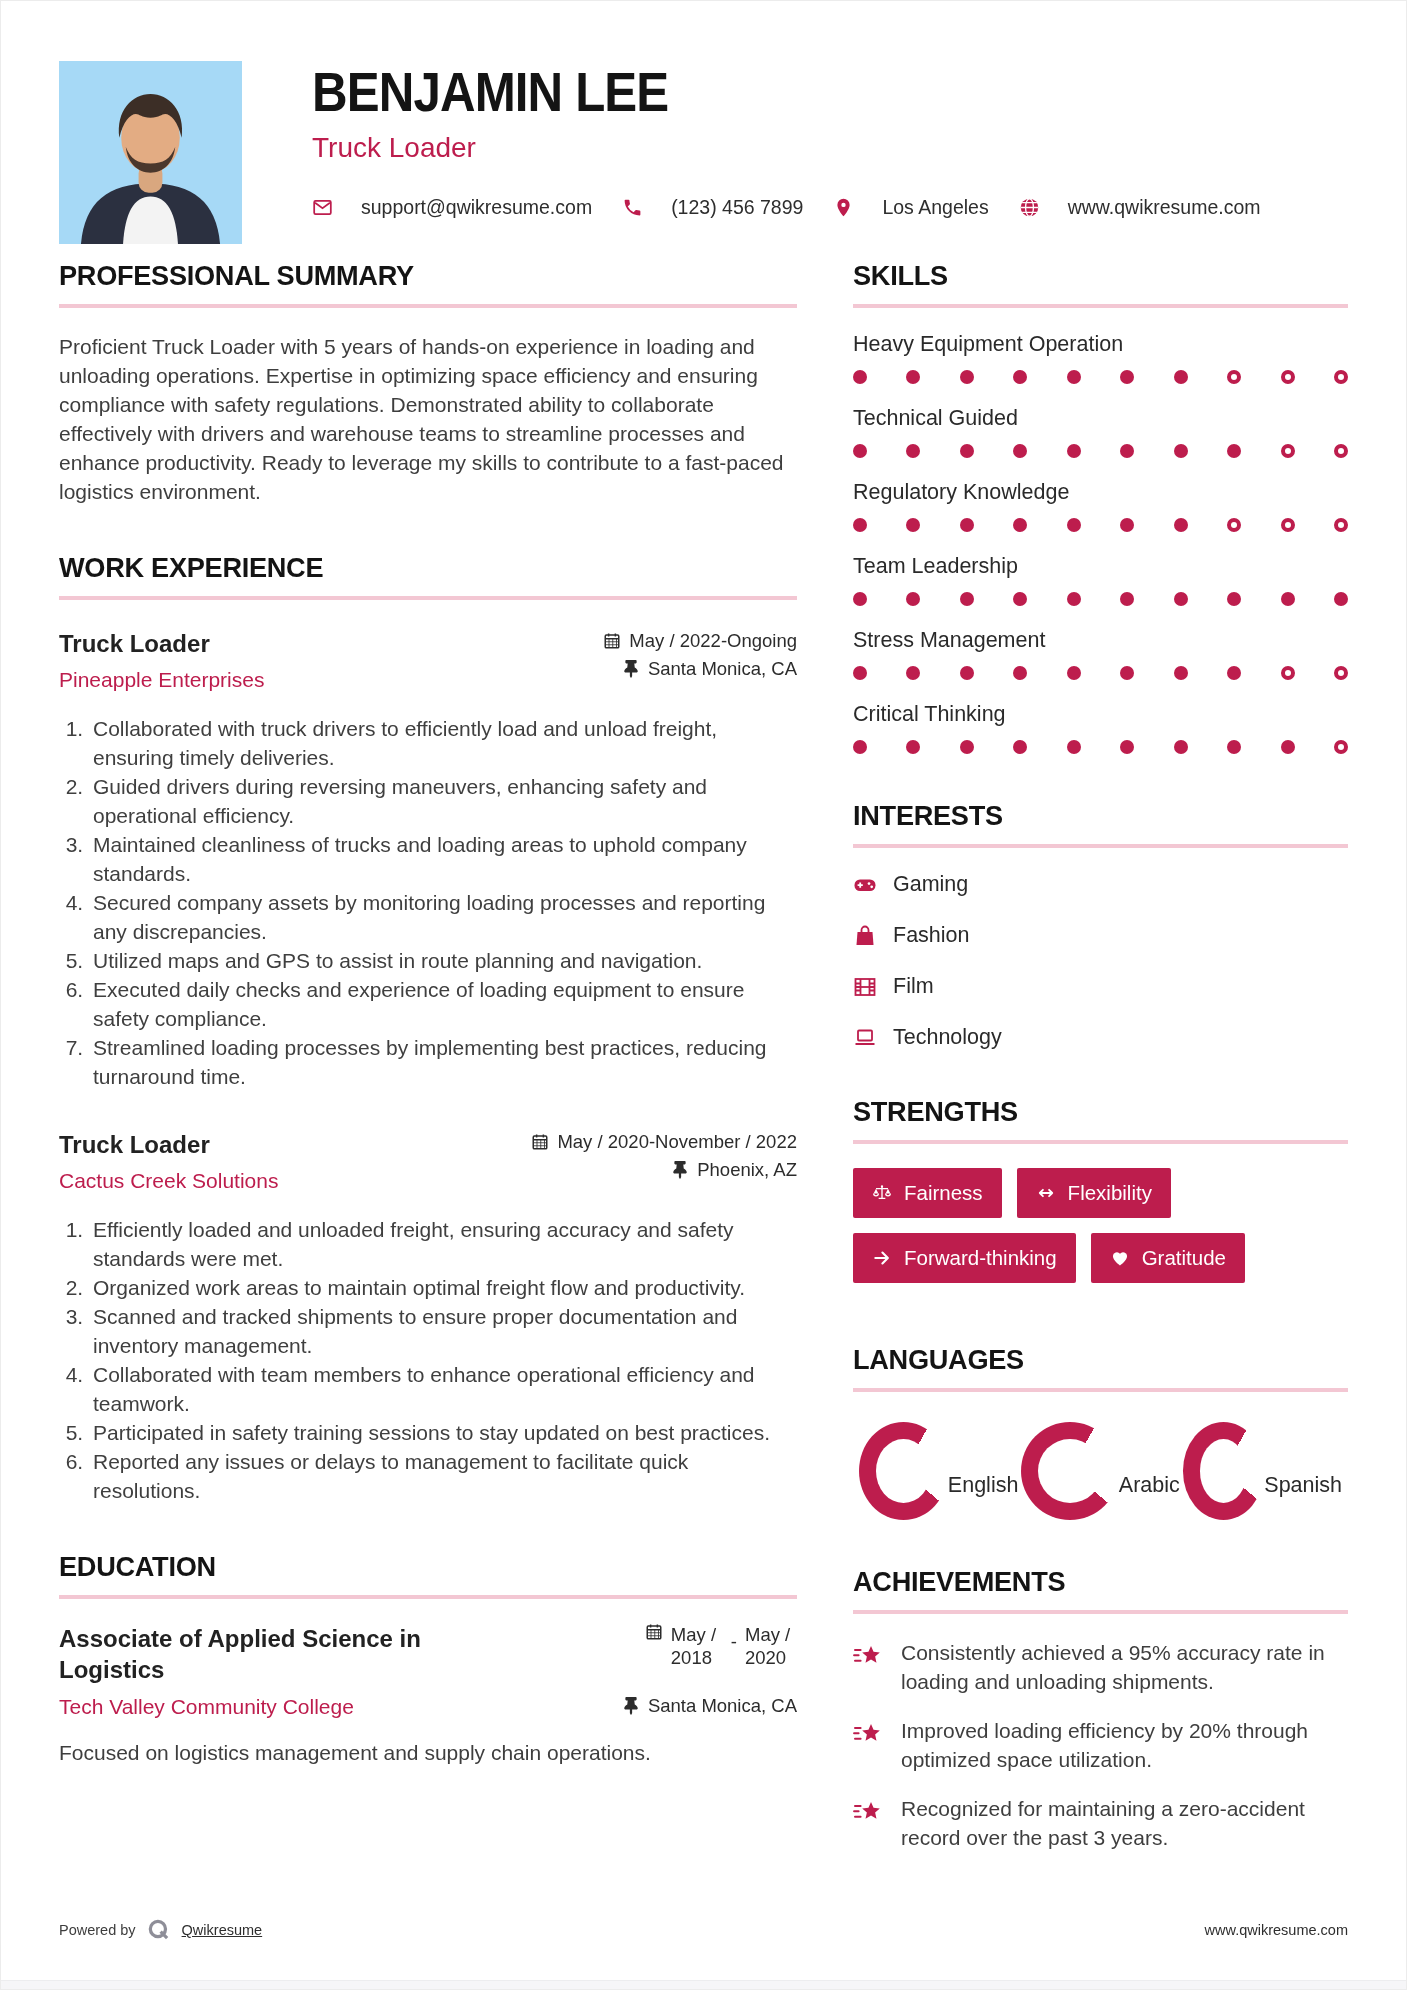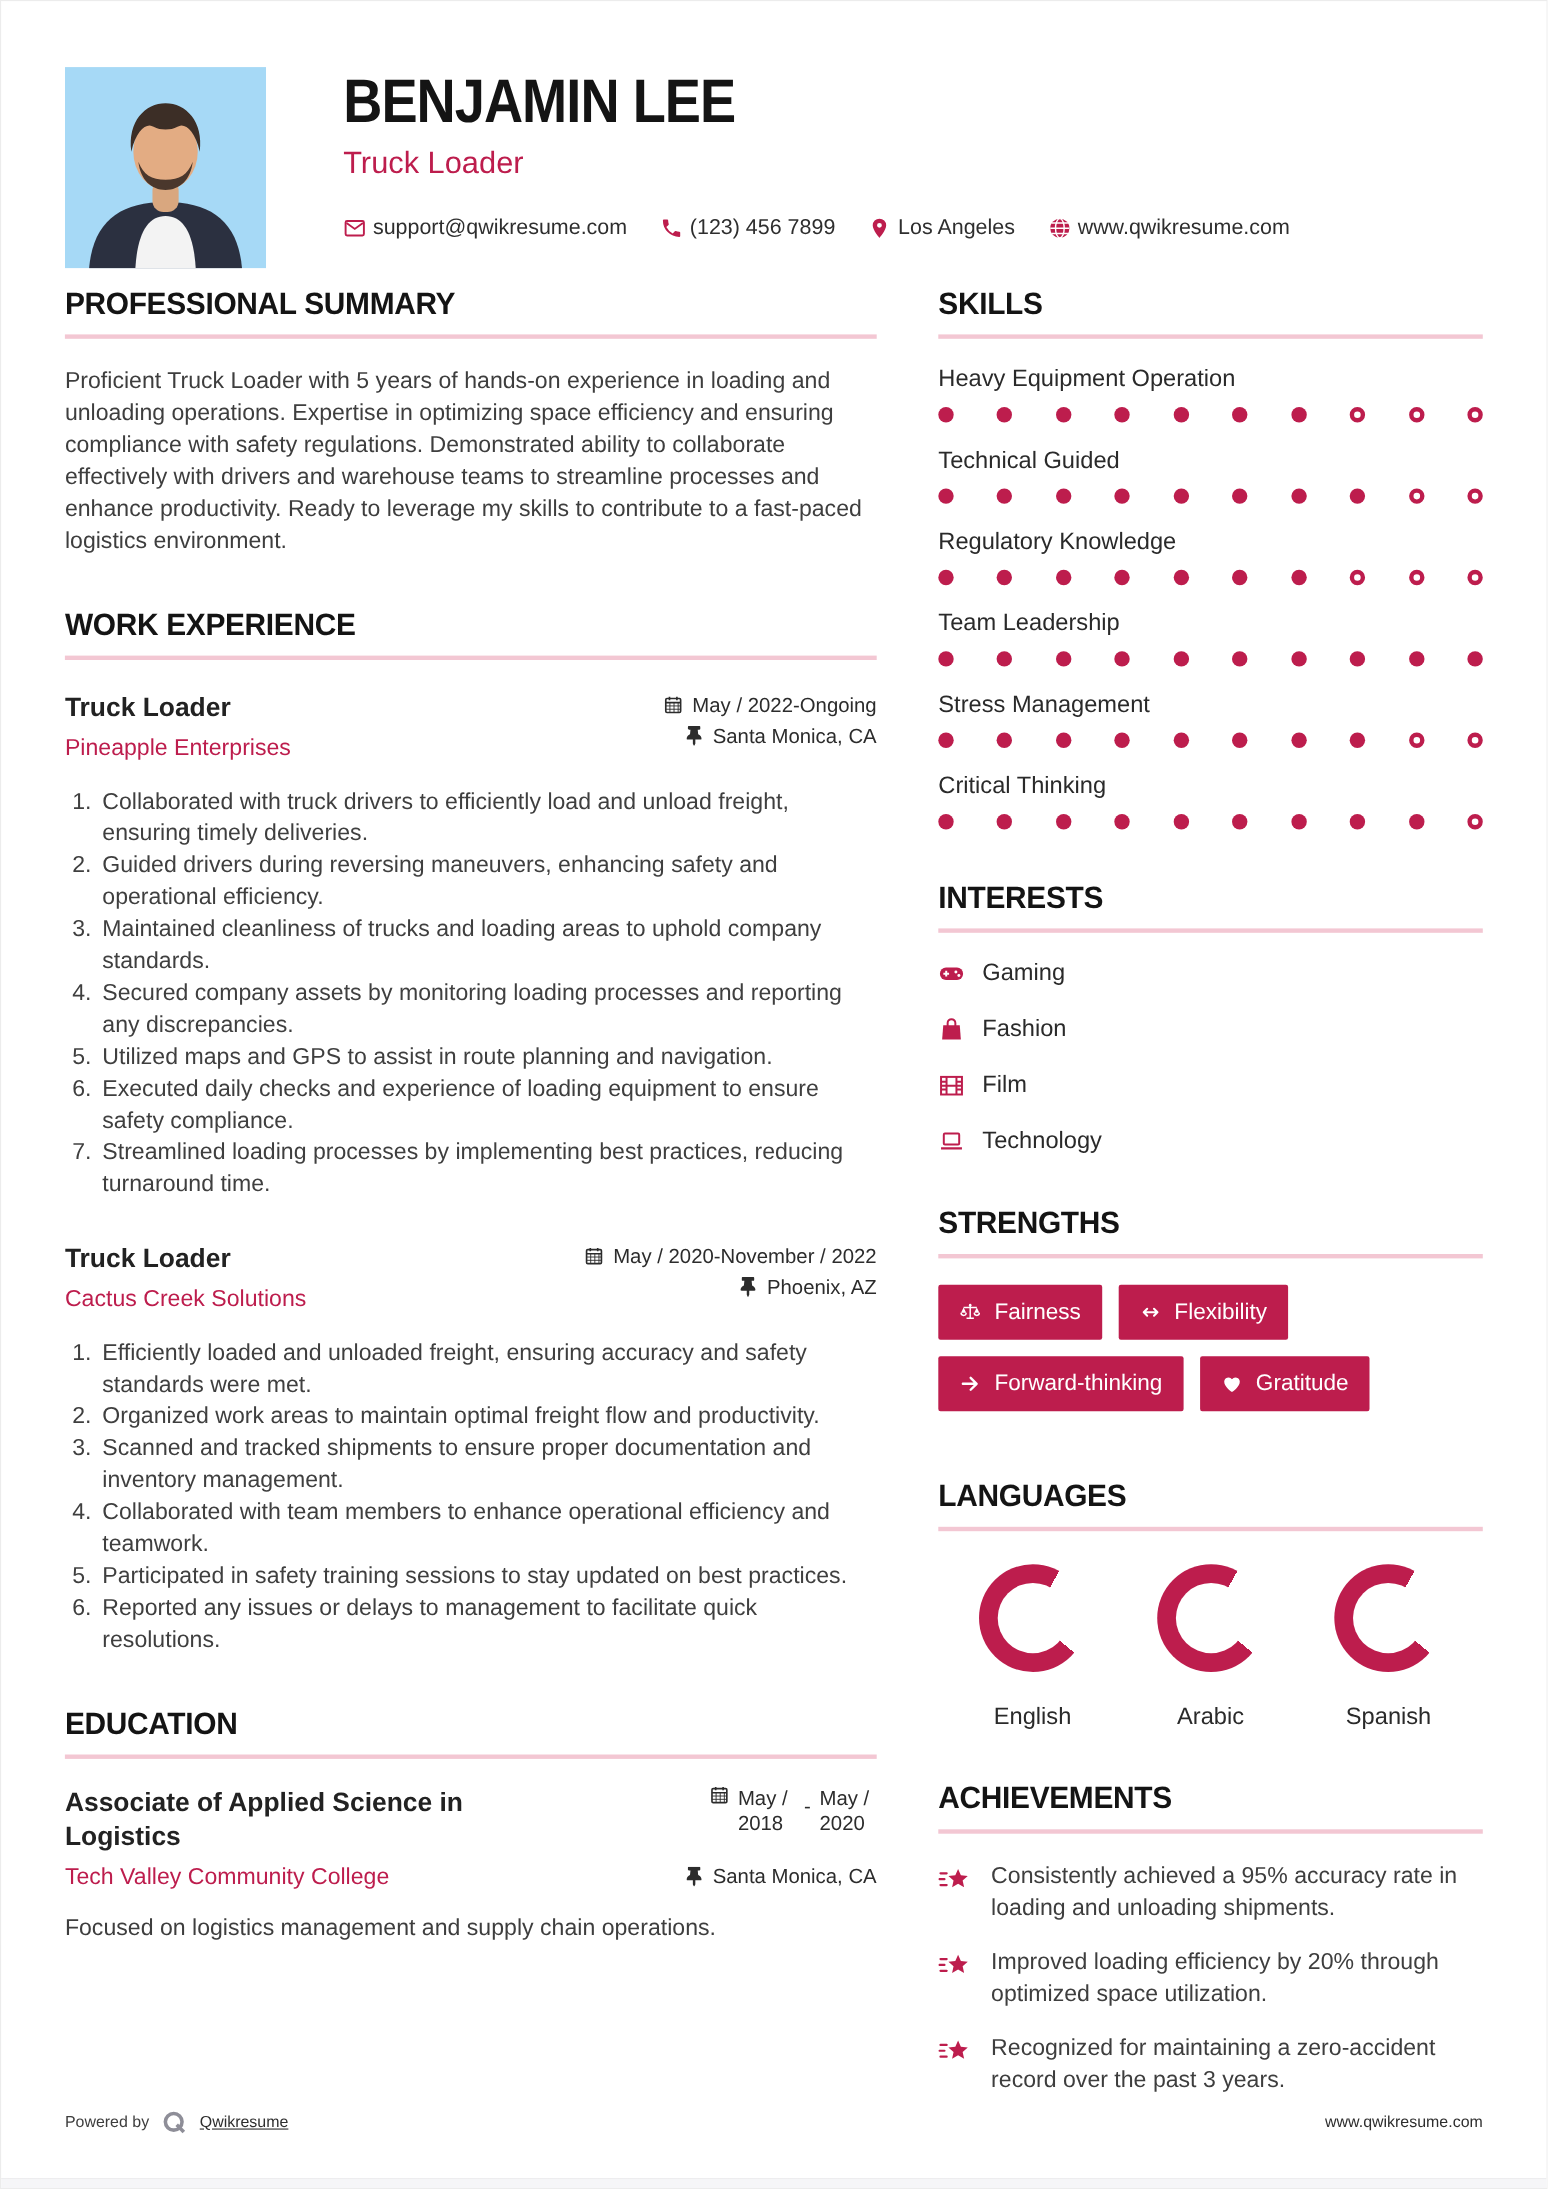--- a/index.html
+++ b/index.html
@@ -9,21 +9,21 @@
     font-family:"Liberation Sans", sans-serif;color:#333;
   }
   
   .header{display:flex;align-items:flex-start;padding:60px 58px 0 58px;}
   .photo{width:183px;height:183px;flex:0 0 183px;overflow:hidden;}
   .header-text{margin-left:70px;padding-top:2px;}
   .name{font-size:56px;font-weight:bold;letter-spacing:-1px;color:#141414;
         transform:scaleX(.88);transform-origin:left;white-space:nowrap;line-height:1.05;margin:0;}
   .job-title{font-size:28px;color:var(--accent,#bd1d4d);margin-top:10px;font-weight:500;}
   .contact-row{display:flex;align-items:center;gap:30px;margin-top:32px;}
-  .contact-item{display:flex;align-items:center;gap:6px;font-size:19.5px;color:#2e2e2e;}
+  .contact-item{display:flex;align-items:center;gap:28px;font-size:19.5px;color:#2e2e2e;}
   .c-icon{width:21px;height:21px;color:var(--accent,#bd1d4d);display:inline-flex;}
   .c-icon svg{width:100%;height:100%;}
   
   .columns{display:flex;gap:56px;padding:0 58px;margin-top:16px;}
   .col-left{flex:0 0 738px;max-width:738px;}
   .col-right{flex:1;min-width:0;}
   .section{margin-top:46px;}
   .section:first-child{margin-top:0;}
   .sec-head{font-size:28px;font-weight:bold;color:#141414;margin:0;letter-spacing:-.3px;
             transform:scaleX(.97);transform-origin:left;}
@@ -60,21 +60,21 @@
   .i-icon{width:24px;height:24px;color:var(--accent,#bd1d4d);display:inline-flex;flex:0 0 auto;}
   .i-icon svg{width:100%;height:100%;}
   
   .strength-wrap{display:flex;flex-wrap:wrap;}
   .strength-chip{display:inline-flex;align-items:center;gap:12px;background:var(--accent,#bd1d4d);
     color:#fff;font-size:20.5px;padding:13px 19px;margin:0 15px 15px 0;border-radius:2px;}
   .s-icon{width:20px;height:20px;display:inline-flex;color:#fff;flex:0 0 auto;}
   .s-icon svg{width:100%;height:100%;}
   
   .lang-row{display:flex;justify-content:space-between;padding:6px 6px 0 6px;}
-  .lang{display:flex;flex-direction:column;align-items:center;width:33%;}
+  .lang{display:flex;flex-direction:row;align-items:center;width:33%;}
   .donut{width:98px;height:98px;border-radius:50%;position:relative;}
   .donut-hole{position:absolute;inset:17px;background:#fff;border-radius:50%;}
   .lang-label{margin-top:28px;font-size:21.5px;color:#2a2a2a;}
   
   .ach{display:flex;gap:16px;margin-top:20px;align-items:flex-start;}
   .ach:first-child{margin-top:0;}
   .ach-icon{width:32px;height:32px;color:var(--accent,#bd1d4d);display:inline-flex;flex:0 0 auto;margin-top:2px;}
   .ach-icon svg{width:100%;height:100%;}
   .ach p{margin:0;font-size:21px;line-height:29px;color:#3e3e3e;}
   

